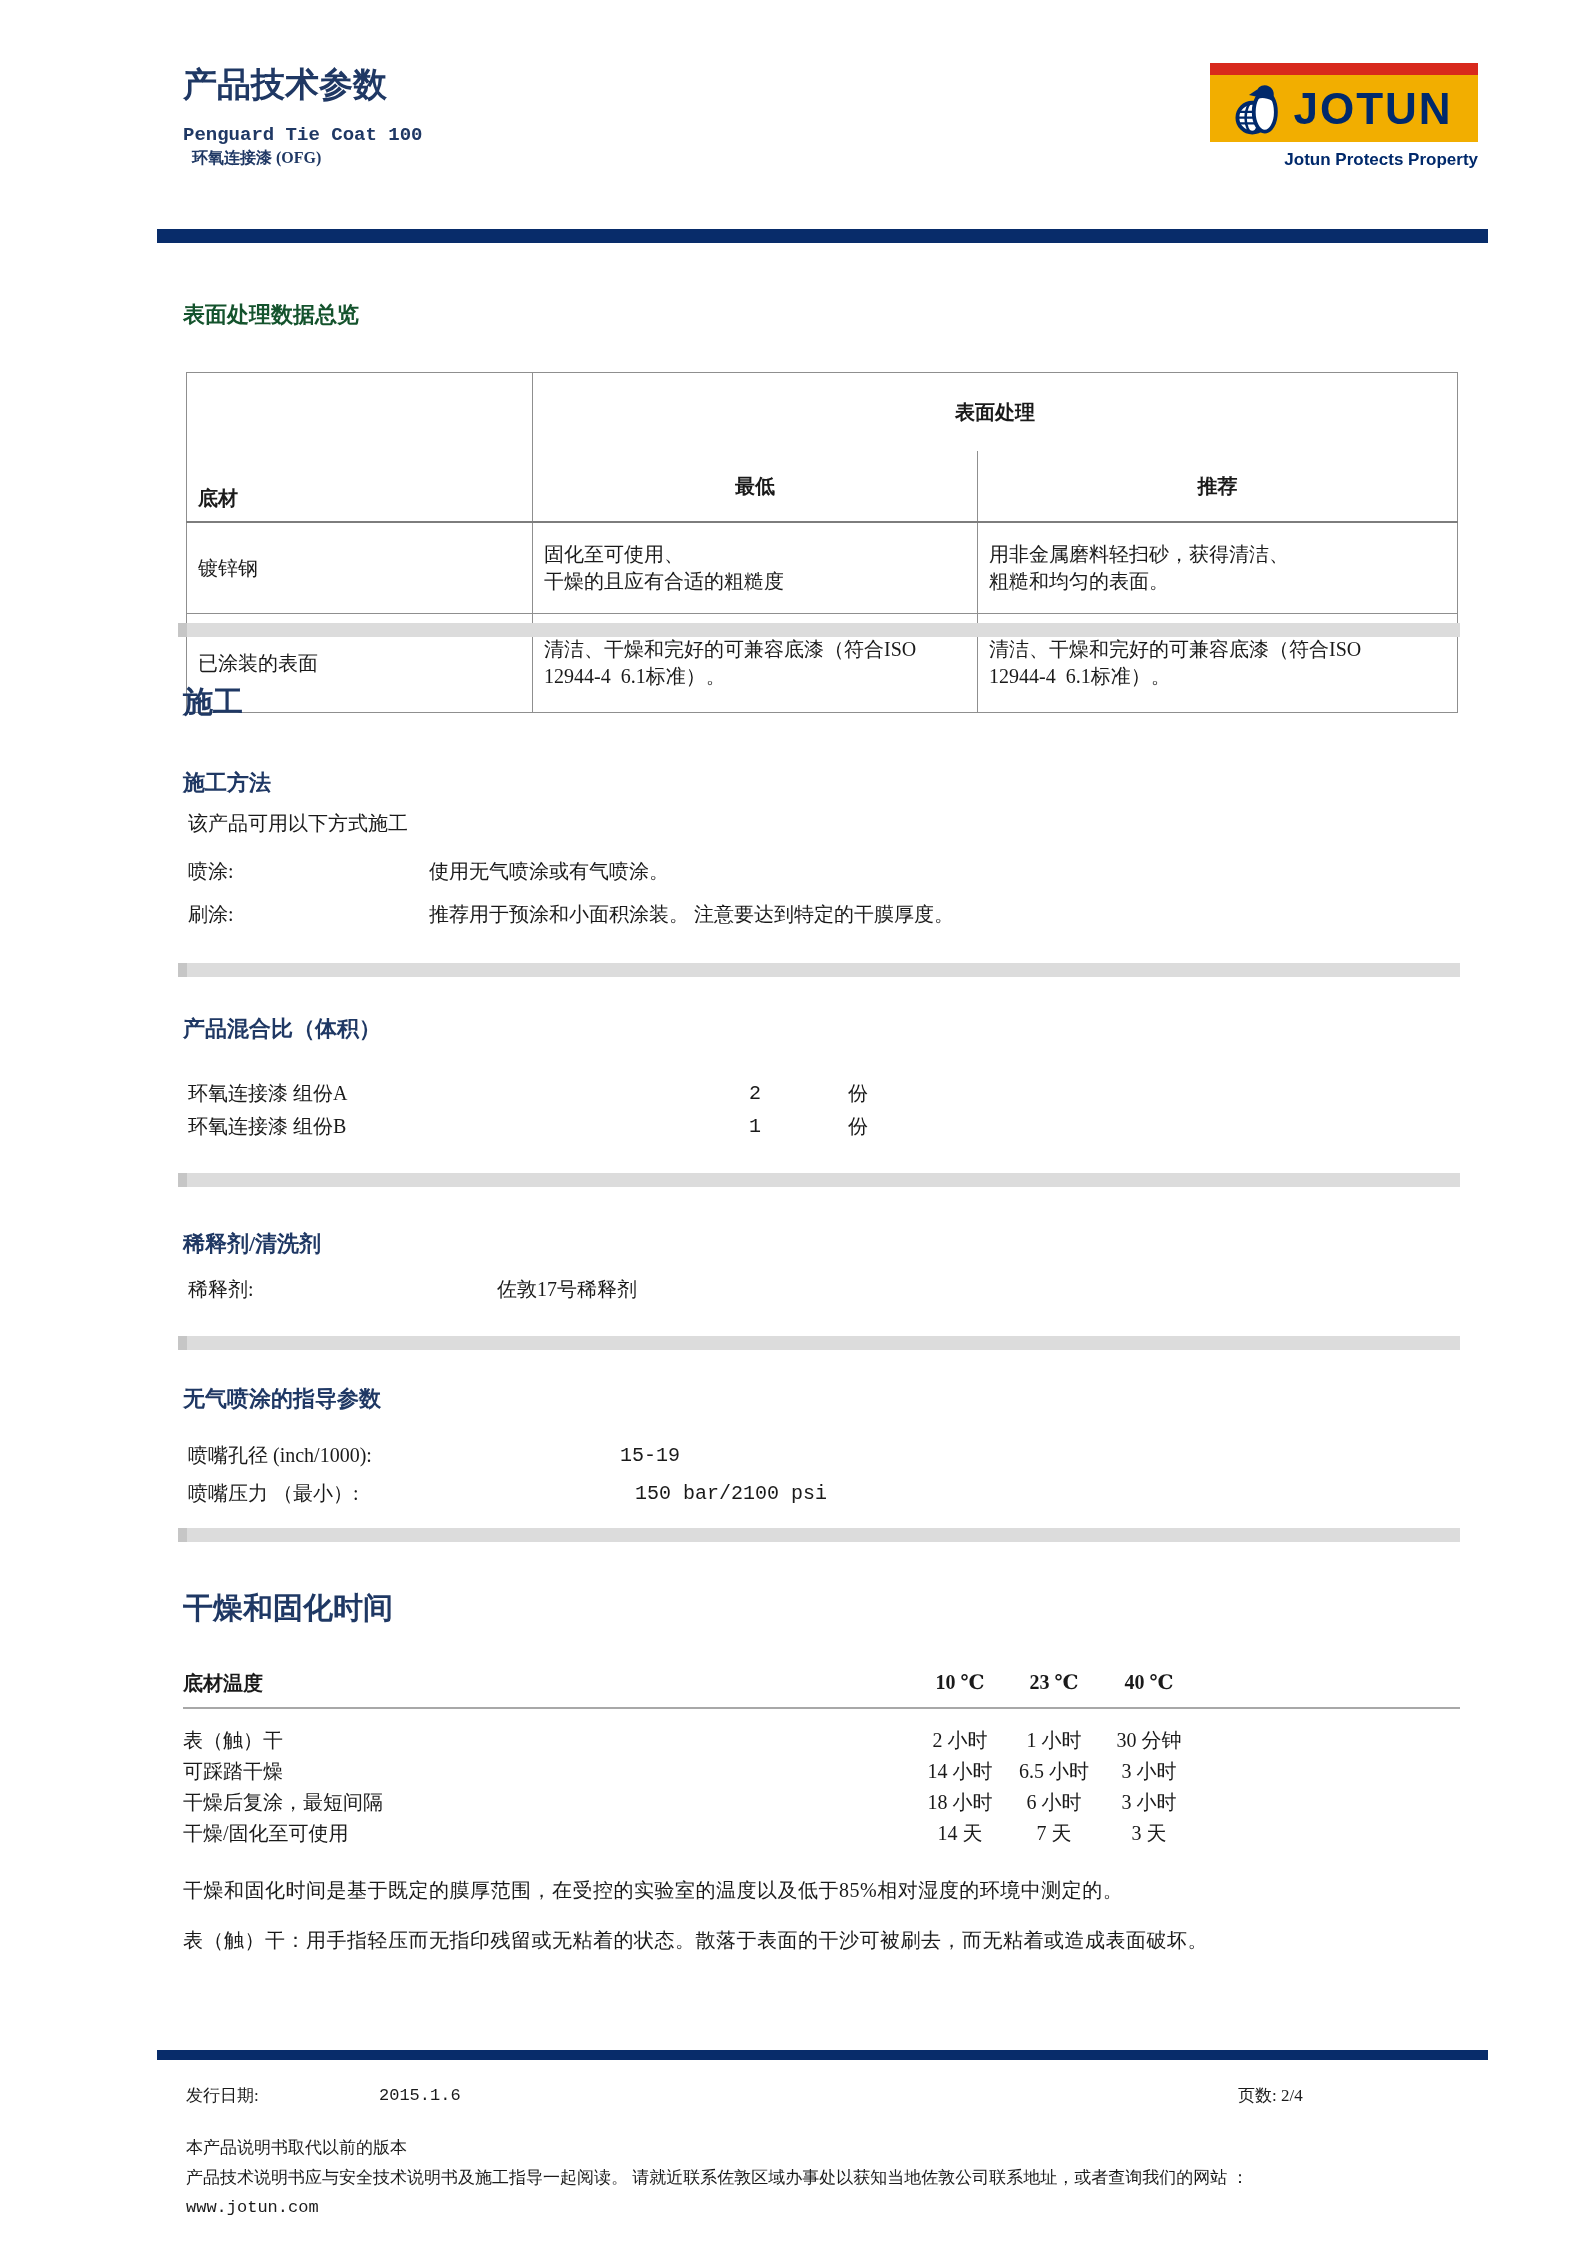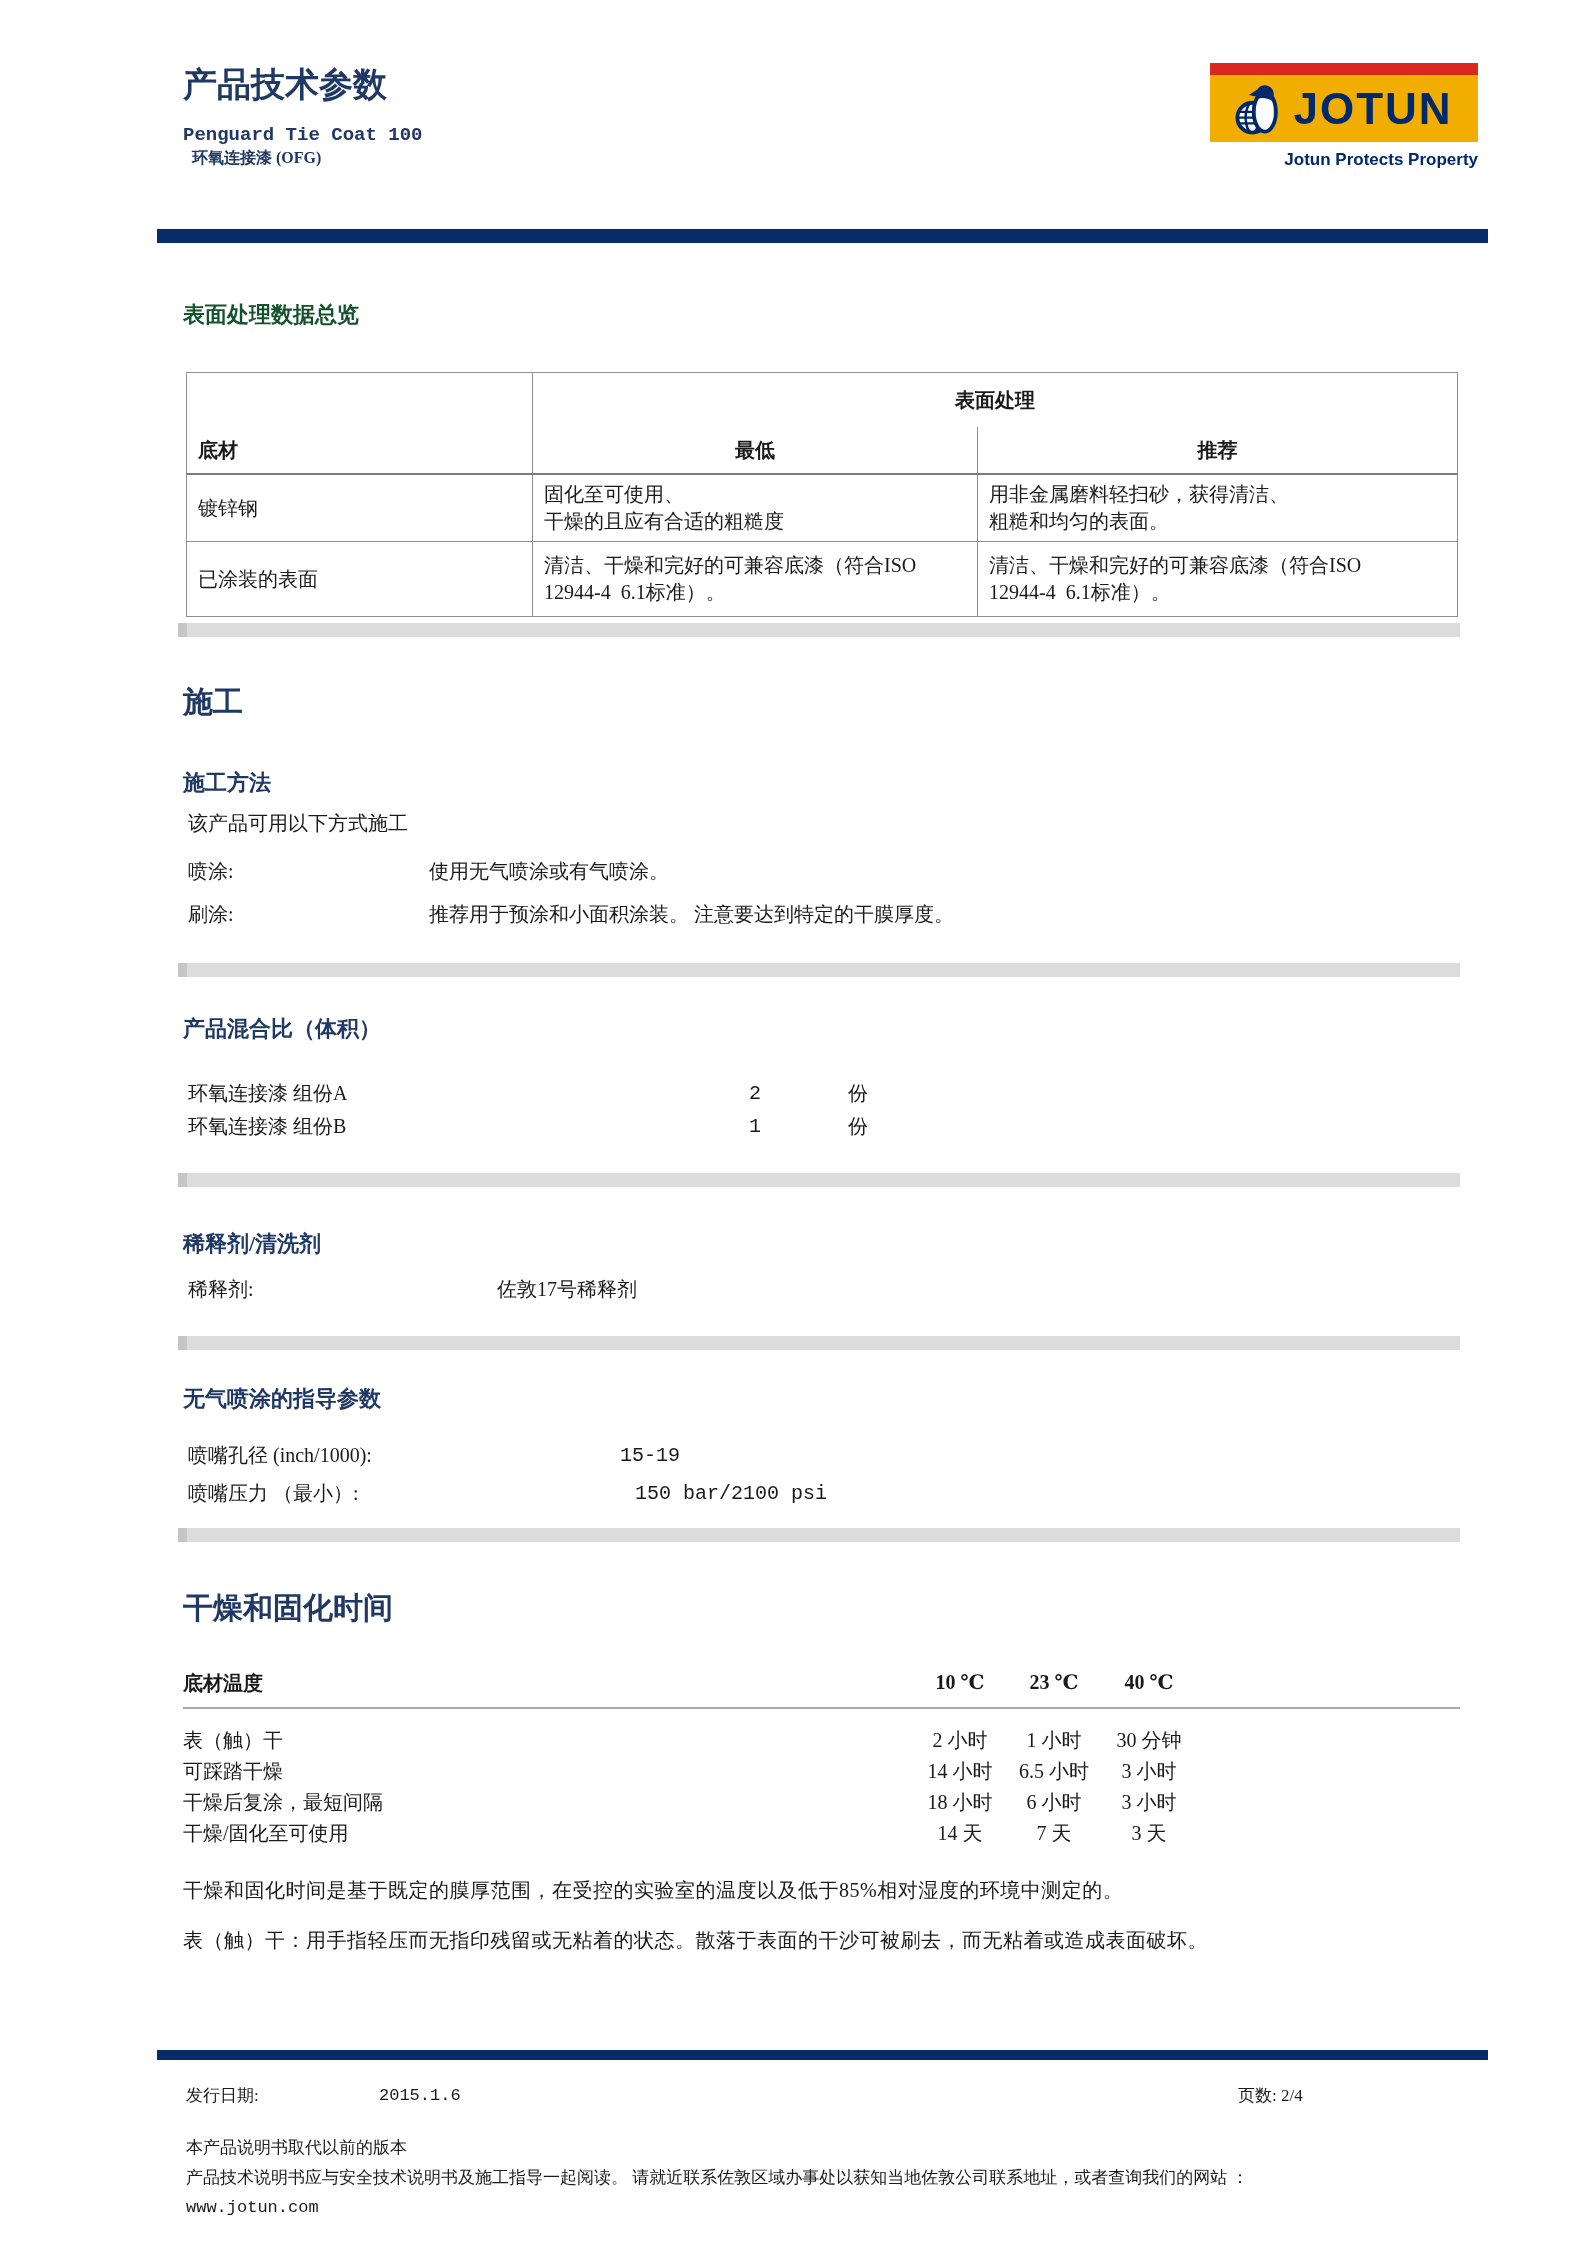--- a/index.html
+++ b/index.html
@@ -21,21 +21,21 @@
   .band{position:absolute;left:157px;top:229px;width:1331px;height:14px;background:#082c6a;}
 
   
   .sec-title{position:absolute;left:183px;top:300px;font-size:22px;font-weight:bold;color:#14532d;}
   .big-h{position:absolute;left:183px;font-size:30px;font-weight:bold;color:#1f3864;}
   .sub-h2{position:absolute;left:183px;font-size:22px;font-weight:bold;color:#1f3864;}
 
   
   .surf{position:absolute;left:186px;top:372px;width:1272px;border-collapse:collapse;
         table-layout:fixed;font-size:20px;}
-  .surf td{border:1px solid #8f8f8f;padding:4px 11px;line-height:27px;vertical-align:middle;}
+  .surf td{border:1px solid #8f8f8f;padding:16px 11px;line-height:27px;vertical-align:middle;}
   .surf .span-h{border-bottom:none;text-align:center;font-weight:bold;height:46px;}
   .surf .hrow2 td{border-top:none;text-align:center;font-weight:bold;height:38px;}
   .surf .sub-cell{vertical-align:bottom;font-weight:bold;padding-bottom:9px;}
   .surf .sub-cell,.surf .hrow2 td{border-bottom:2px solid #7d7d7d;}
   .surf tr.r1 td{height:58px;}
   .surf tr.r2 td{height:66px;}
   .cellline{white-space:pre-wrap;}
 
   
   .divider{position:absolute;left:178px;width:1282px;height:14px;background:#dcdcdc;}

